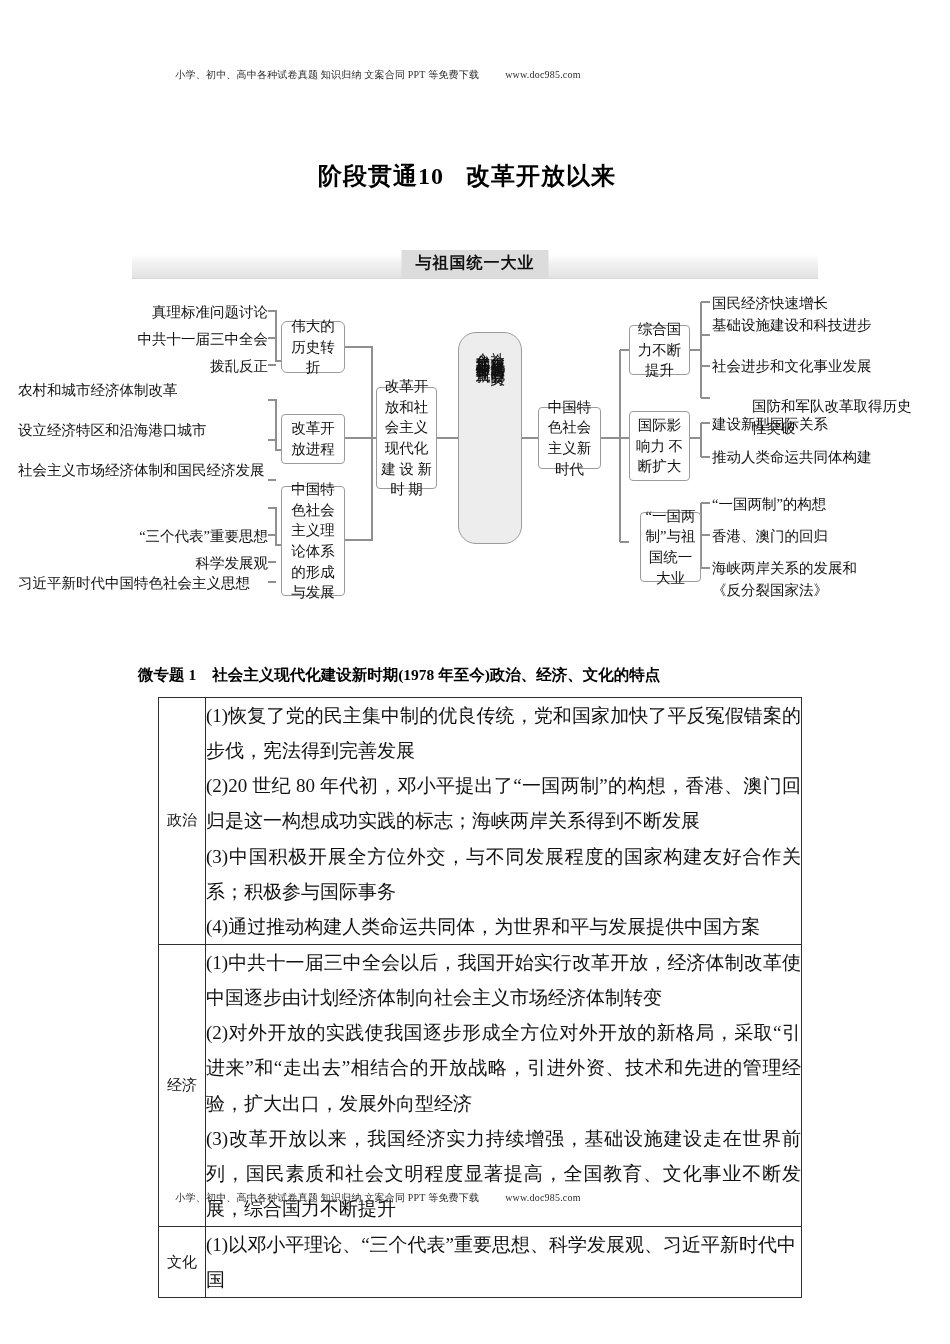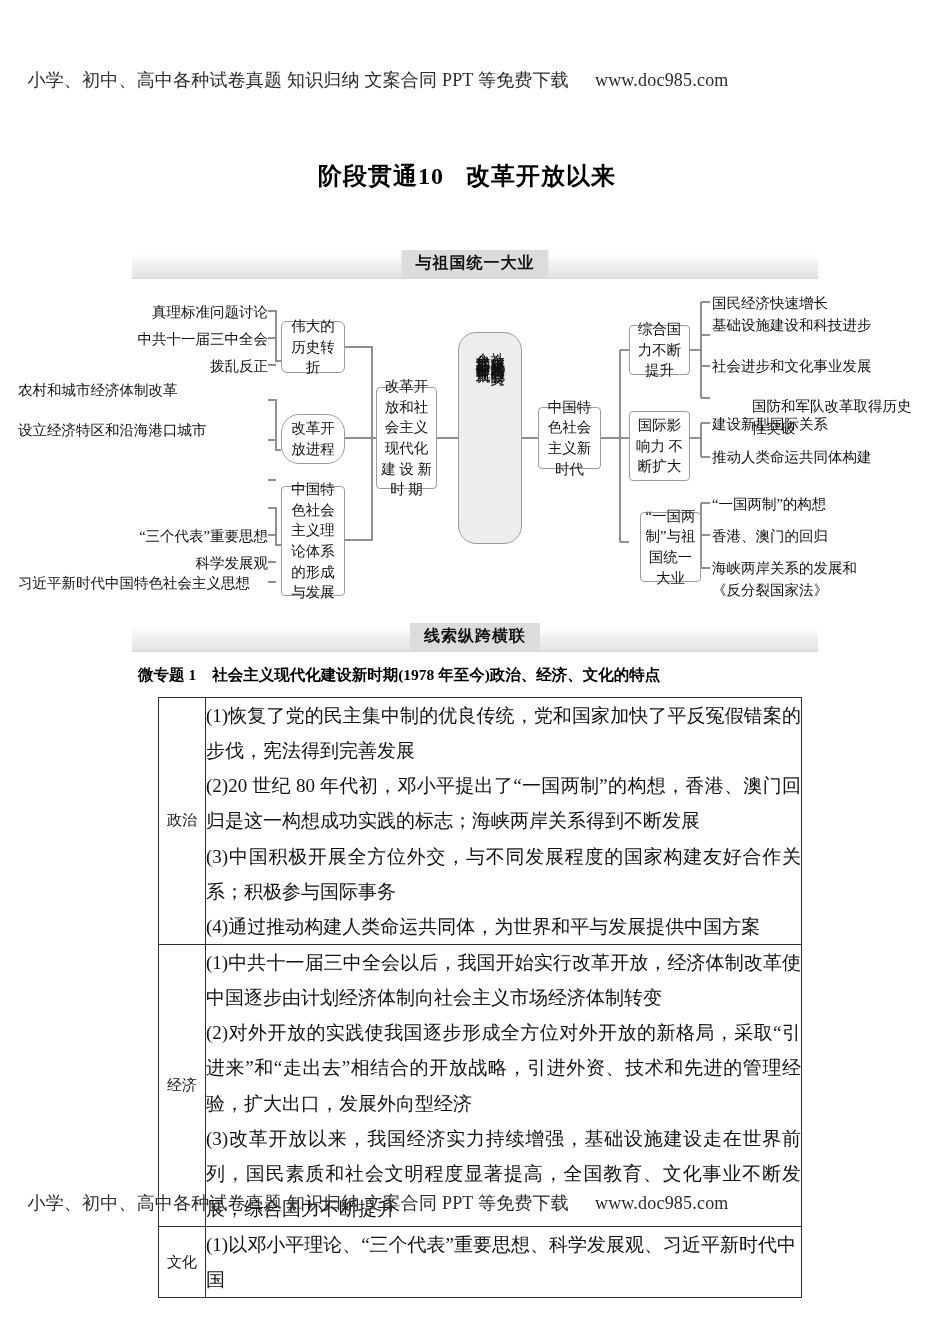--- a/index.html
+++ b/index.html
@@ -22,21 +22,21 @@
     width: 950px;
     height: 1344px;
   }
 
   
   .promo {
     position: absolute;
     left: 0;
     width: 756px;
     text-align: center;
-    font-size: 18px;
+    font-size: 10px;
     color: #2b2b2b;
     letter-spacing: .2px;
     white-space: nowrap;
   }
   .promo .url {
     margin-left: 26px;
     font-family: "Liberation Serif", serif;
   }
   .promo-top { top: 68px; }
   .promo-bottom { top: 1191px; }
@@ -251,27 +251,28 @@
         <path d="M701,278 L710,278"></path>
       </g>
     </svg>
 
     <div class="leaf r" style="left:18px; top:12px; width:250px;">真理标准问题讨论</div>
     <div class="leaf r" style="left:18px; top:39px; width:250px;">中共十一届三中全会</div>
     <div class="leaf r" style="left:18px; top:66px; width:250px;">拨乱反正</div>
 
     <div class="leaf l" style="left:18px; top:90px; width:252px;">农村和城市经济体制改革</div>
     <div class="leaf l" style="left:18px; top:130px; width:252px;">设立经济特区和沿海港口城市</div>
+    <div class="leaf l" style="left:18px; top:170px; width:252px;">社会主义市场经济体制和国民经济发展</div>
 
     <div class="leaf r" style="left:18px; top:236px; width:250px;">“三个代表”重要思想</div>
     <div class="leaf r" style="left:18px; top:263px; width:250px;">科学发展观</div>
     <div class="leaf l" style="left:18px; top:283px; width:252px;">习近平新时代中国特色社会主义思想</div>
 
     <div class="node" style="left:281px; top:31px; width:64px; height:52px;border-radius:6px;">伟大的历史转折</div>
-    <div class="node" style="left:281px; top:124px; width:64px; height:50px;border-radius:18px;">改革开放进程</div>
+    <div class="node" style="left:281px; top:124px; width:64px; height:50px;">改革开放进程</div>
     <div class="node" style="left:281px; top:196px; width:64px; height:110px;">中国特色社会主义理论体系的形成与发展</div>
 
     <div class="node" style="left:376px; top:97px; width:61px; height:102px;">改革开放和社会主义现代化建 设 新时 期</div>
 
     <div class="vnode" style="left:458px; top:42px; width:64px; height:212px;">
       <div class="vcol">社会主义现化设时与国色会义时</div>
       <div class="vcol">会义代建新期中特社主新代</div>
     </div>
 
     <div class="node" style="left:538px; top:117px; width:63px; height:62px;">中国特色社会主义新时代</div>
@@ -286,23 +287,20 @@
     <div class="leaf l" style="left:712px; top:106px; width:162px;margin-left:40px;">国防和军队改革取得历史性突破</div>
 
     <div class="leaf l" style="left:712px; top:124px; width:220px;">建设新型国际关系</div>
     <div class="leaf l" style="left:712px; top:157px; width:162px;">推动人类命运共同体构建</div>
 
     <div class="leaf l" style="left:712px; top:204px; width:220px;">“一国两制”的构想</div>
     <div class="leaf l" style="left:712px; top:236px; width:220px;">香港、澳门的回归</div>
     <div class="leaf l" style="left:712px; top:268px; width:170px;">海峡两岸关系的发展和《反分裂国家法》</div>
   </div>
 
-  <div class="banner banner-2">
-    <span class="chip">线索纵跨横联</span>
-  </div>
 
   <div class="sub-head">
     <span class="idx">微专题 1</span><span class="gap"></span><span>社会主义现代化建设新时期(1978 年至今)政治、经济、文化的特点</span>
   </div>
 
   <table class="matrix">
     <tbody>
       <tr>
         <td class="cat">政治</td>
         <td class="body">

